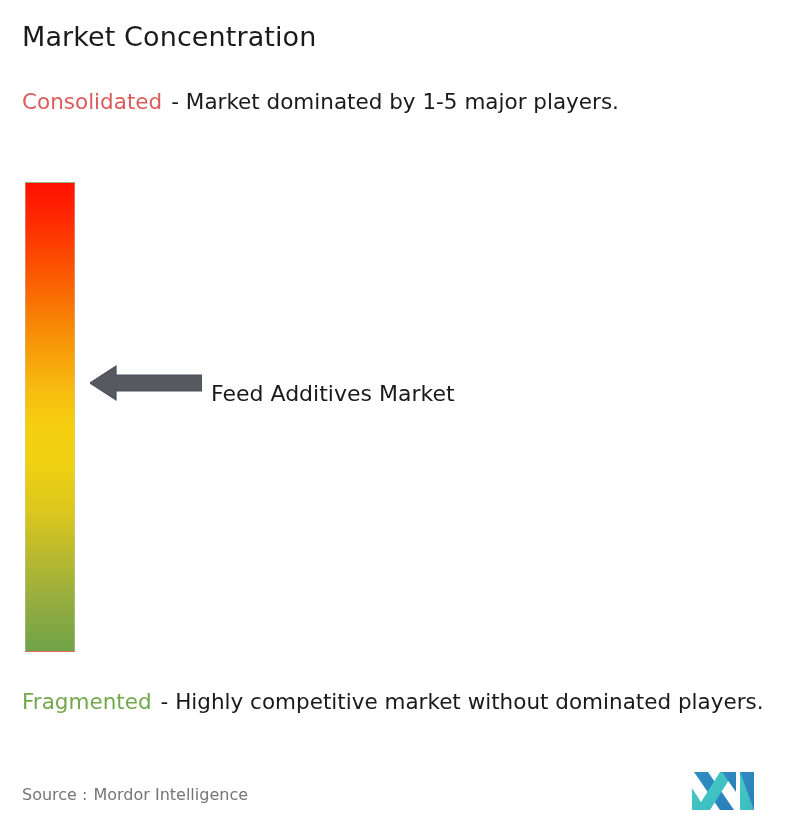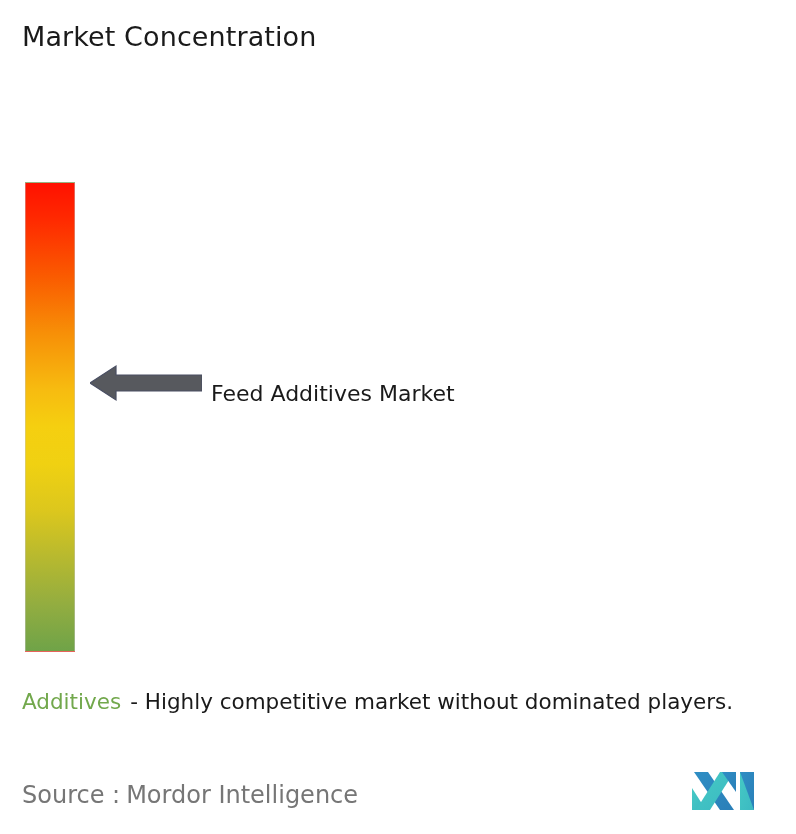--- a/index.html
+++ b/index.html
@@ -111,21 +111,21 @@
     color: #1a1a1a;
     white-space: nowrap;
     margin-top: 12px;
   }
 
   
   .source {
     position: absolute;
     left: 22px;
     top: 782px;
-    font-size: 24px;
+    font-size: 16px;
     line-height: 26px;
     color: #767676;
     white-space: nowrap;
   }
   .source .src-label { }
   .source .src-gap { display: inline-block; width: 6px; }
 
   
   .logo {
     position: absolute;
@@ -136,33 +136,36 @@
   }
   .logo svg { display: block; }
 </style>
 </head>
 <body>
 
 <div id="infographic">
 
   <div class="title">Market Concentration</div>
 
+  <div class="caption-top">
+    <span class="kw-consolidated">Consolidated</span><span class="kw-sep"></span><span>- Market dominated by 1-5 major players.</span>
+  </div>
 
   <div class="gradient-bar"></div>
 
   <div class="arrow-wrap">
     <svg width="112" height="38" viewBox="0 0 112 38" xmlns="http://www.w3.org/2000/svg">
       <polygon points="0,19 26,2 26,11 112,11 112,27 26,27 26,36" fill="#57595e" stroke="#4a4f63" stroke-width="1.2"></polygon>
     </svg>
   </div>
 
   <div class="arrow-label">Feed Additives Market</div>
 
   <div class="caption-bottom">
-    <span class="kw-fragmented">Additives</span><span class="kw-sep"></span><span>- Highly competitive market without dominated players.</span>
+    <span class="kw-fragmented">Fragmented</span><span class="kw-sep"></span><span>- Highly competitive market without dominated players.</span>
   </div>
 
   <div class="source">
     <span class="src-label">Source :</span><span class="src-gap"></span><span>Mordor Intelligence</span>
   </div>
 
   <div class="logo">
     <svg width="74" height="46" viewBox="0 0 74 46" xmlns="http://www.w3.org/2000/svg">
       <defs>
         <linearGradient id="gTeal" x1="0" y1="0" x2="1" y2="1">

